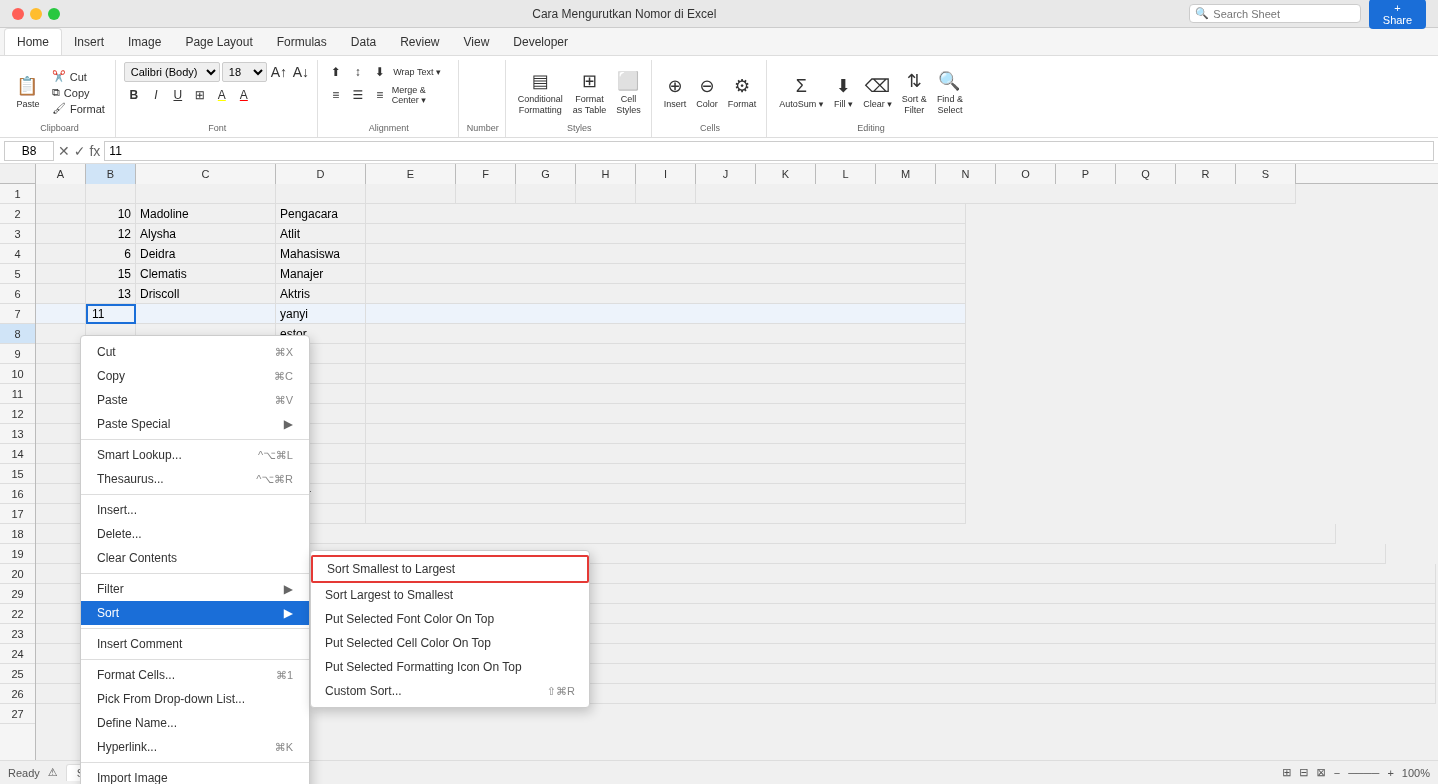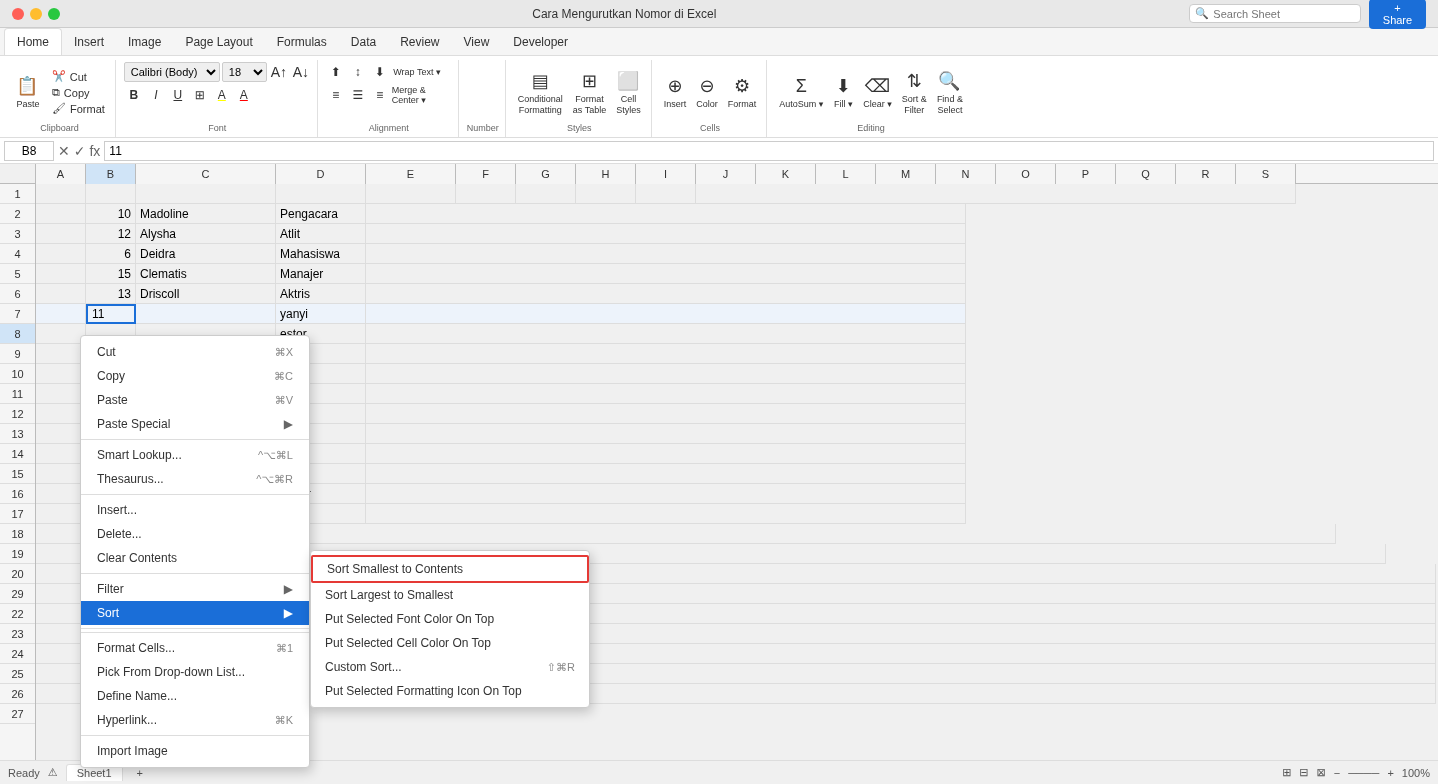--- a/index.html
+++ b/index.html
@@ -734,20 +734,24 @@
   <div class="cm-divider"></div>
   <div class="cm-item">
     <span>Filter</span>
     <span class="cm-arrow">▶</span>
   </div>
   <div class="cm-item highlighted">
     <span>Sort</span>
     <span class="cm-arrow">▶</span>
   </div>
   <div class="cm-divider"></div>
+  <div class="cm-item">
+    <span>Insert Comment</span>
+    <span class="cm-shortcut"></span>
+  </div>
   <div class="cm-divider"></div>
   <div class="cm-item">
     <span>Format Cells...</span>
     <span class="cm-shortcut">⌘1</span>
   </div>
   <div class="cm-item">
     <span>Pick From Drop-down List...</span>
     <span class="cm-shortcut"></span>
   </div>
   <div class="cm-item">
@@ -760,42 +764,42 @@
   </div>
   <div class="cm-divider"></div>
   <div class="cm-item">
     <span>Import Image</span>
     <span class="cm-shortcut"></span>
   </div>
 </div>
 
 <div id="sort-submenu">
   <div class="sm-item highlighted">
-    <span>Sort Smallest to Contents</span>
+    <span>Sort Smallest to Largest</span>
     <span class="sm-shortcut"></span>
   </div>
   <div class="sm-item">
     <span>Sort Largest to Smallest</span>
     <span class="sm-shortcut"></span>
   </div>
   <div class="sm-item">
     <span>Put Selected Font Color On Top</span>
     <span class="sm-shortcut"></span>
   </div>
   <div class="sm-item">
     <span>Put Selected Cell Color On Top</span>
     <span class="sm-shortcut"></span>
   </div>
   <div class="sm-item">
+    <span>Put Selected Formatting Icon On Top</span>
+    <span class="sm-shortcut"></span>
+  </div>
+  <div class="sm-item">
     <span>Custom Sort...</span>
     <span class="sm-shortcut">⇧⌘R</span>
-  </div>
-  <div class="sm-item">
-    <span>Put Selected Formatting Icon On Top</span>
-    <span class="sm-shortcut"></span>
   </div>
 </div>
 
 <div id="status-bar">
   <div class="status-left">
     <span>Ready</span>
     <span>⚠</span>
     <div class="sheet-tab">Sheet1</div>
     <div class="add-sheet-btn">+</div>
   </div>

